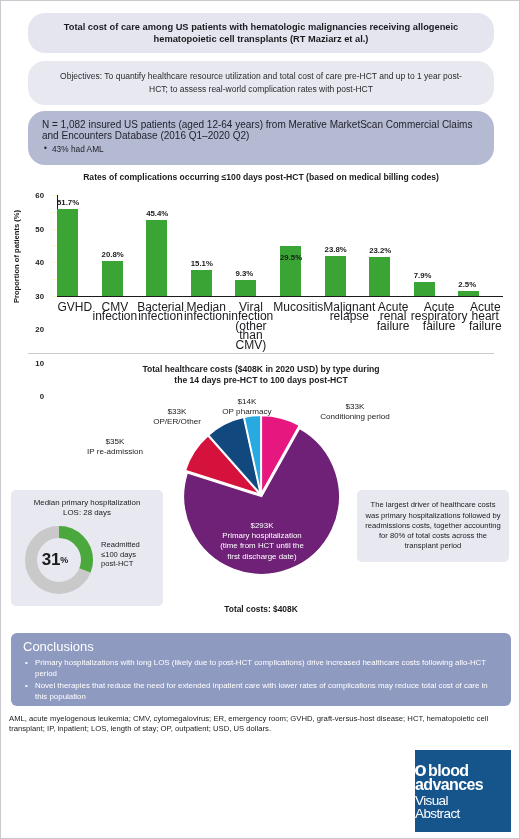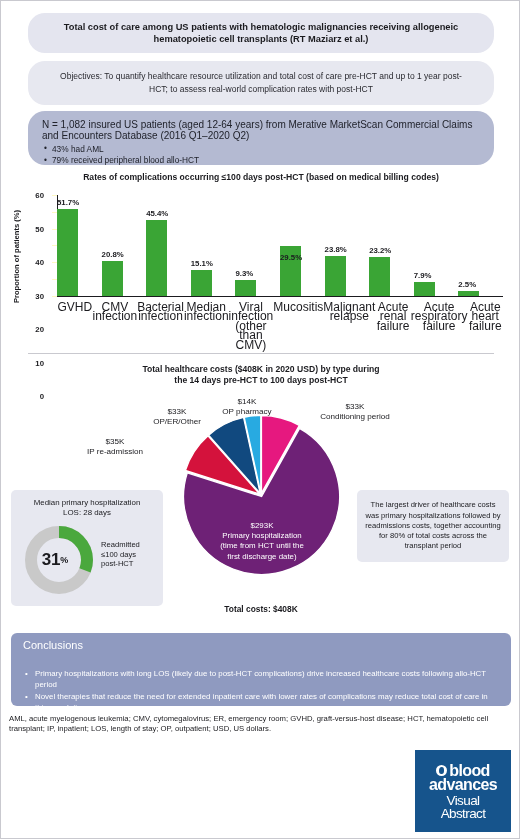--- a/index.html
+++ b/index.html
@@ -76,32 +76,32 @@
 
   
   .callout{position:absolute;left:356px;top:489px;width:152px;height:72px;
       background:#e7e8f0;border-radius:5px;display:flex;align-items:center;
       justify-content:center;text-align:center;padding:0 6px;box-sizing:border-box;}
   .callout span{font-size:7.6px;line-height:10.2px;color:#1b1b1f;}
 
   
   .concl{position:absolute;left:10px;top:632px;width:500px;height:73px;
       background:#8f9ac0;border-radius:6px;padding:6px 12px 0 12px;box-sizing:border-box;}
-  .concl-h{font-size:11px;color:#ffffff;margin-bottom:18px;}
+  .concl-h{font-size:13px;color:#ffffff;margin-bottom:4px;}
   .concl ul{margin:0;padding:0;list-style:none;}
   .concl li{font-size:7.9px;line-height:10.6px;color:#ffffff;position:relative;
       padding-left:12px;margin-bottom:2px;}
   .concl li:before{content:"\2022";position:absolute;left:2px;top:-0.5px;}
 
   .foot{position:absolute;left:8px;top:713px;width:504px;
       font-size:7.7px;line-height:10.4px;color:#1b1b1f;}
 
   
   .logo{position:absolute;left:414px;top:749px;width:96px;height:82px;
-      background:#16548c;display:flex;flex-direction:column;align-items:center;
+      background:#16548c;display:flex;flex-direction:column;
       justify-content:center;}
   .logo .l1{display:flex;align-items:center;gap:2px;}
   .logo .dot{width:11px;height:11px;border-radius:50%;background:#fff;position:relative;}
   .logo .dot:after{content:"";position:absolute;left:3px;top:1.5px;width:5px;height:7px;
       border-radius:60% 40% 50% 50%;background:#16548c;}
   .logo .w{color:#fff;font-weight:bold;letter-spacing:-0.6px;}
   .logo .blood{font-size:16px;}
   .logo .adv{font-size:16px;margin-top:-4px;}
   .logo .vis{font-size:13.5px;font-weight:normal;margin-top:-1px;}
   .logo .abs{font-size:13.5px;font-weight:normal;margin-top:-2px;}
@@ -116,21 +116,20 @@
   </div>
 
   <div class="band band-obj">
     <span>Objectives: To quantify healthcare resource utilization and total cost of care pre-HCT and up to 1 year post-HCT; to assess real-world complication rates with post-HCT</span>
   </div>
 
   <div class="band band-n">
     <div class="ln">N = 1,082 insured US patients (aged 12-64 years) from Merative MarketScan Commercial Claims and Encounters Database (2016 Q1–2020 Q2)</div>
     <ul>
       <li>43% had AML</li>
-      <li>79% received peripheral blood allo-HCT</li>
     </ul>
   </div>
 
   <div class="chart1-title">Rates of complications occurring ≤100 days post-HCT (based on medical billing codes)</div>
 
   <div class="barchart">
     <div class="ylabel">
       <span>Proportion of patients (%)</span>
     </div>
     <div class="plot">

